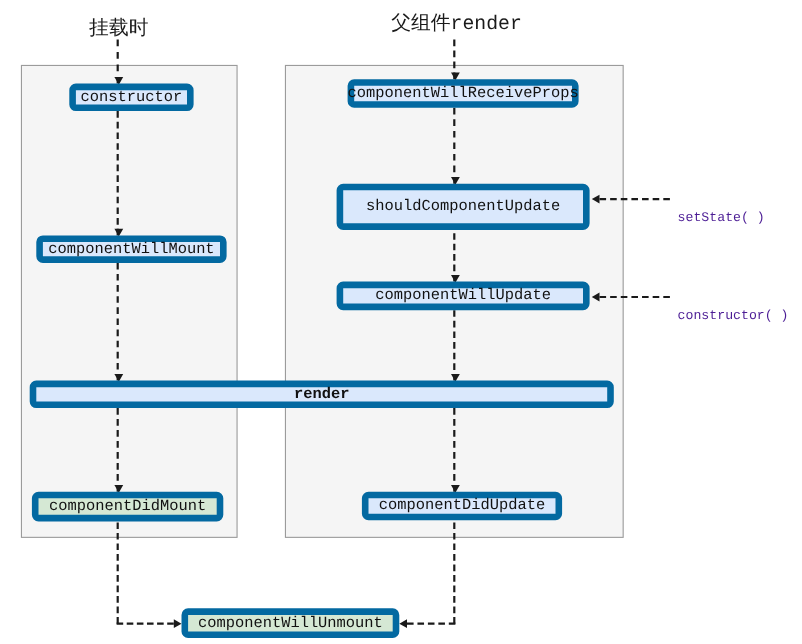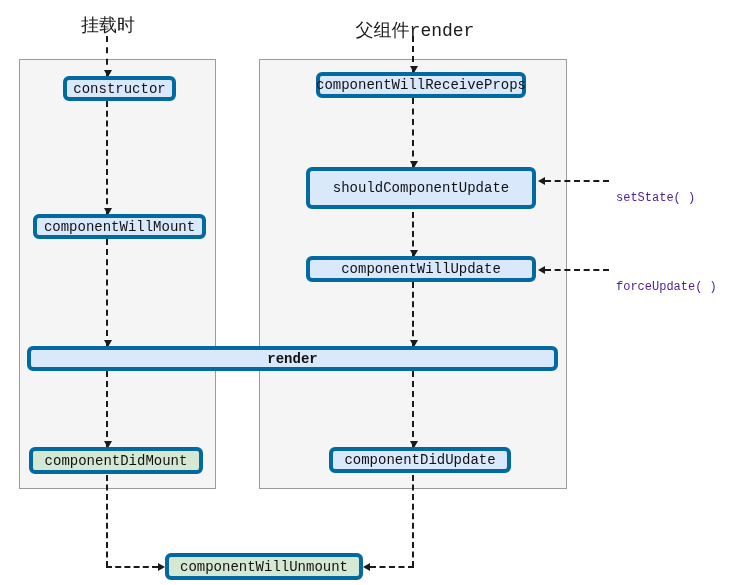--- a/index.html
+++ b/index.html
@@ -23,21 +23,21 @@
     font-size:18px;
     color:#1a1a1a;
     text-align:center;
     white-space:nowrap;
   }
   .node {
     position:absolute;
     display:flex;
     align-items:center;
     justify-content:center;
-    border:4px solid #0369a1;
+    border:6px solid #0369a1;
     border-radius:6px;
     font-size:14px;
     color:#111111;
     background:#dae8fc;
     white-space:nowrap;
   }
   .node.green { background:#d5e8d4; }
   .node.bold  { font-weight:bold; }
   .varrow {
     position:absolute;
@@ -75,21 +75,21 @@
     white-space:nowrap;
     margin-top:20px;
   }
 </style>
 </head>
 <body>
 
 <div class="canvas">
 
   <div class="col-label" style="left:48px; top:13px; width:120px;">挂载时</div>
-  <div class="col-label" style="left:345px; top:18px; width:140px;">父组件render</div>
+  <div class="col-label" style="left:345px; top:8px; width:140px;">父组件render</div>
 
   <div class="panel" style="left:19px; top:59px; width:197px; height:430px;"></div>
   <div class="panel" style="left:259px; top:59px; width:308px; height:430px;"></div>
 
   <div class="varrow" style="left:106px; top:36px; height:40px;">
     <span class="ah ah-down"></span>
   </div>
   <div class="varrow" style="left:106px; top:101px; height:113px;">
     <span class="ah ah-down"></span>
   </div>
@@ -124,21 +124,21 @@
     <span class="ah ah-left"></span>
   </div>
 
   <div class="harrow" style="left:545px; top:180px; width:64px;">
     <span class="ah ah-left"></span>
   </div>
   <div class="harrow" style="left:545px; top:269px; width:64px;">
     <span class="ah ah-left"></span>
   </div>
   <div class="annotation" style="left:616px; top:171px;">setState( )</div>
-  <div class="annotation" style="left:616px; top:260px;">forceUpdate( )</div>
+  <div class="annotation" style="left:616px; top:260px;">constructor( )</div>
 
   <div class="node" style="left:63px; top:76px; width:113px; height:25px;">constructor</div>
   <div class="node" style="left:33px; top:214px; width:173px; height:25px;">componentWillMount</div>
   <div class="node green" style="left:29px; top:447px; width:174px; height:27px;">componentDidMount</div>
 
   <div class="node" style="left:316px; top:72px; width:210px; height:26px;">componentWillReceiveProps</div>
   <div class="node" style="left:306px; top:167px; width:230px; height:42px;">shouldComponentUpdate</div>
   <div class="node" style="left:306px; top:256px; width:230px; height:26px;">componentWillUpdate</div>
   <div class="node" style="left:329px; top:447px; width:182px; height:26px;">componentDidUpdate</div>
 

